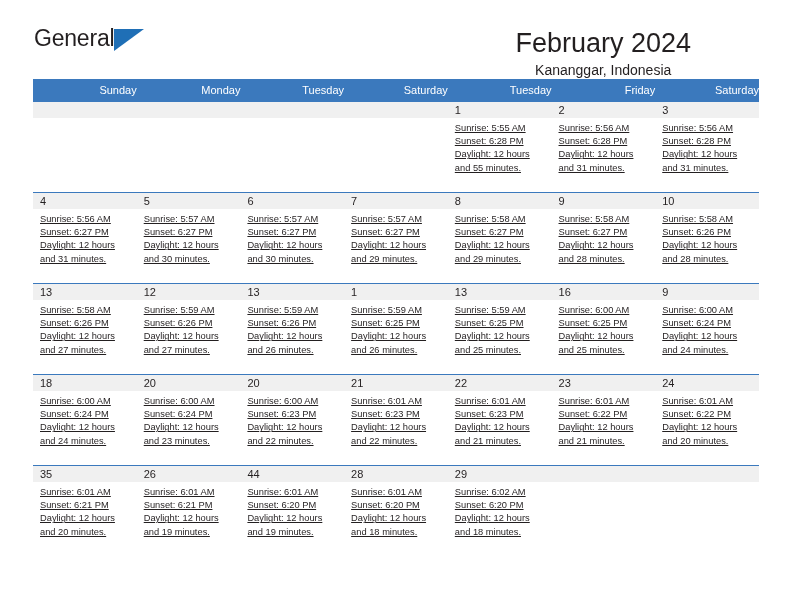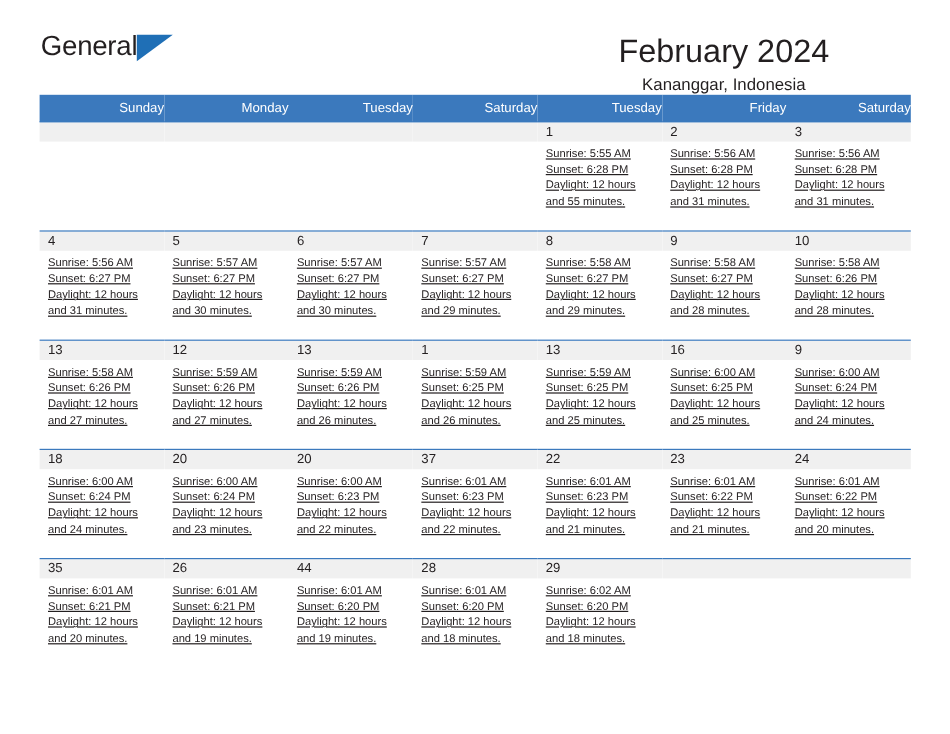--- a/index.html
+++ b/index.html
@@ -360,21 +360,21 @@
           <td class="">
             <div class="daynum-strip">20</div>
             <div class="cell-body">
               <div>Sunrise: 6:00 AM</div>
               <div>Sunset: 6:23 PM</div>
               <div>Daylight: 12 hours</div>
               <div>and 22 minutes.</div>
             </div>
           </td>
           <td class="">
-            <div class="daynum-strip">37</div>
+            <div class="daynum-strip">21</div>
             <div class="cell-body">
               <div>Sunrise: 6:01 AM</div>
               <div>Sunset: 6:23 PM</div>
               <div>Daylight: 12 hours</div>
               <div>and 22 minutes.</div>
             </div>
           </td>
           <td class="">
             <div class="daynum-strip">22</div>
             <div class="cell-body">

